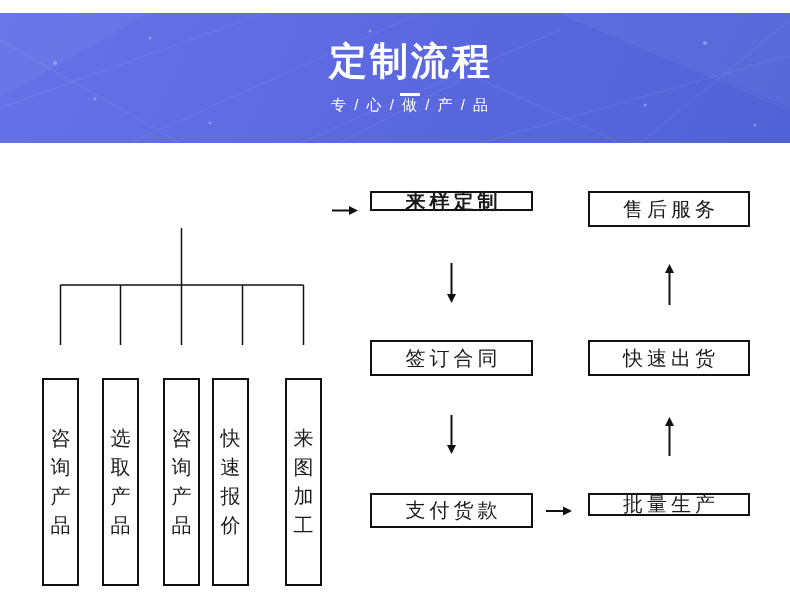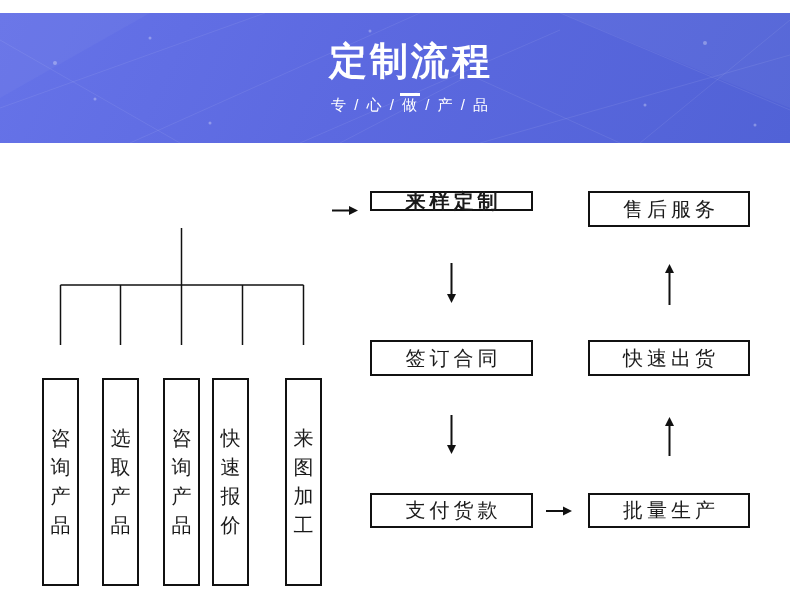--- a/index.html
+++ b/index.html
@@ -44,21 +44,21 @@
     font-size:20px; color:#1a1a1a;
     letter-spacing:4px; text-indent:4px;
     white-space:nowrap;
   }
   .b-oem        { left:40px;  top:193px; width:283px; height:35px; font-size:21px; letter-spacing:2px; text-indent:2px; }
   .b-sample     { left:370px; top:191px; width:163px; height:20px;font-weight:bold; }
   .b-aftersale  { left:588px; top:191px; width:162px; height:36px; }
   .b-contract   { left:370px; top:340px; width:163px; height:36px; }
   .b-ship       { left:588px; top:340px; width:162px; height:36px; }
   .b-pay        { left:370px; top:493px; width:163px; height:35px; }
-  .b-production { left:588px; top:493px; width:162px; height:35px; }
+  .b-production { left:588px; top:493px; width:162px; height:23px; }
 
   .vbox { top:345px; width:37px; height:208px; letter-spacing:0; text-indent:0; white-space:normal;margin-top:33px; }
   .vbox .vtext {
     display:block; width:21px; margin:0 auto;
     word-break:break-all; overflow-wrap:anywhere;
     font-size:20px; line-height:29px; text-align:center;
   }
   .v1{left:42px} .v2{left:102px} .v3{left:163px} .v4{left:212px} .v5{left:285px}
 </style>
 </head>

